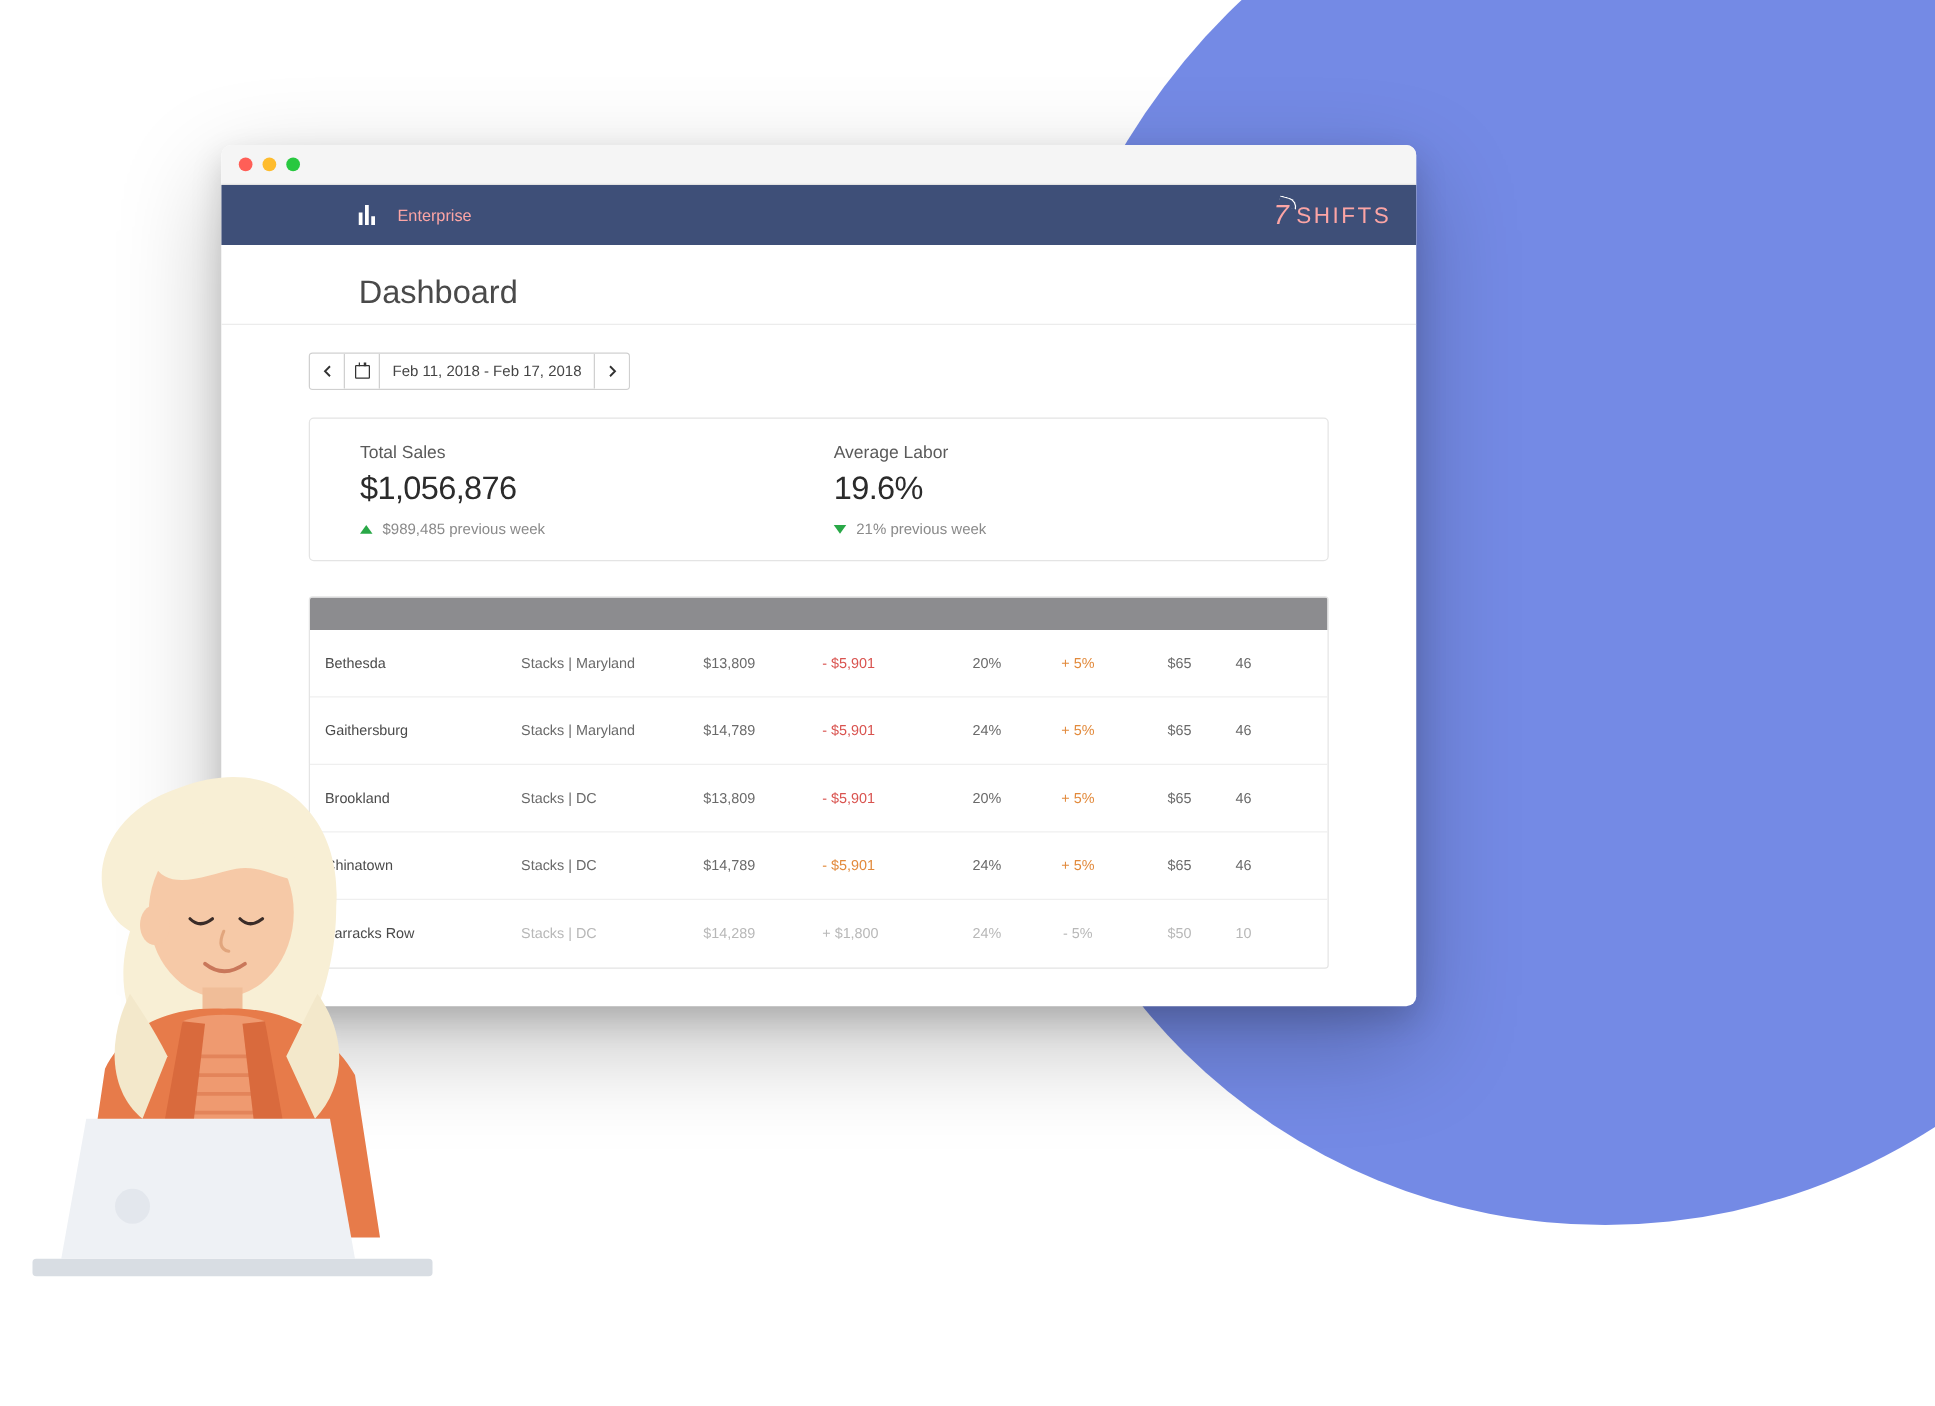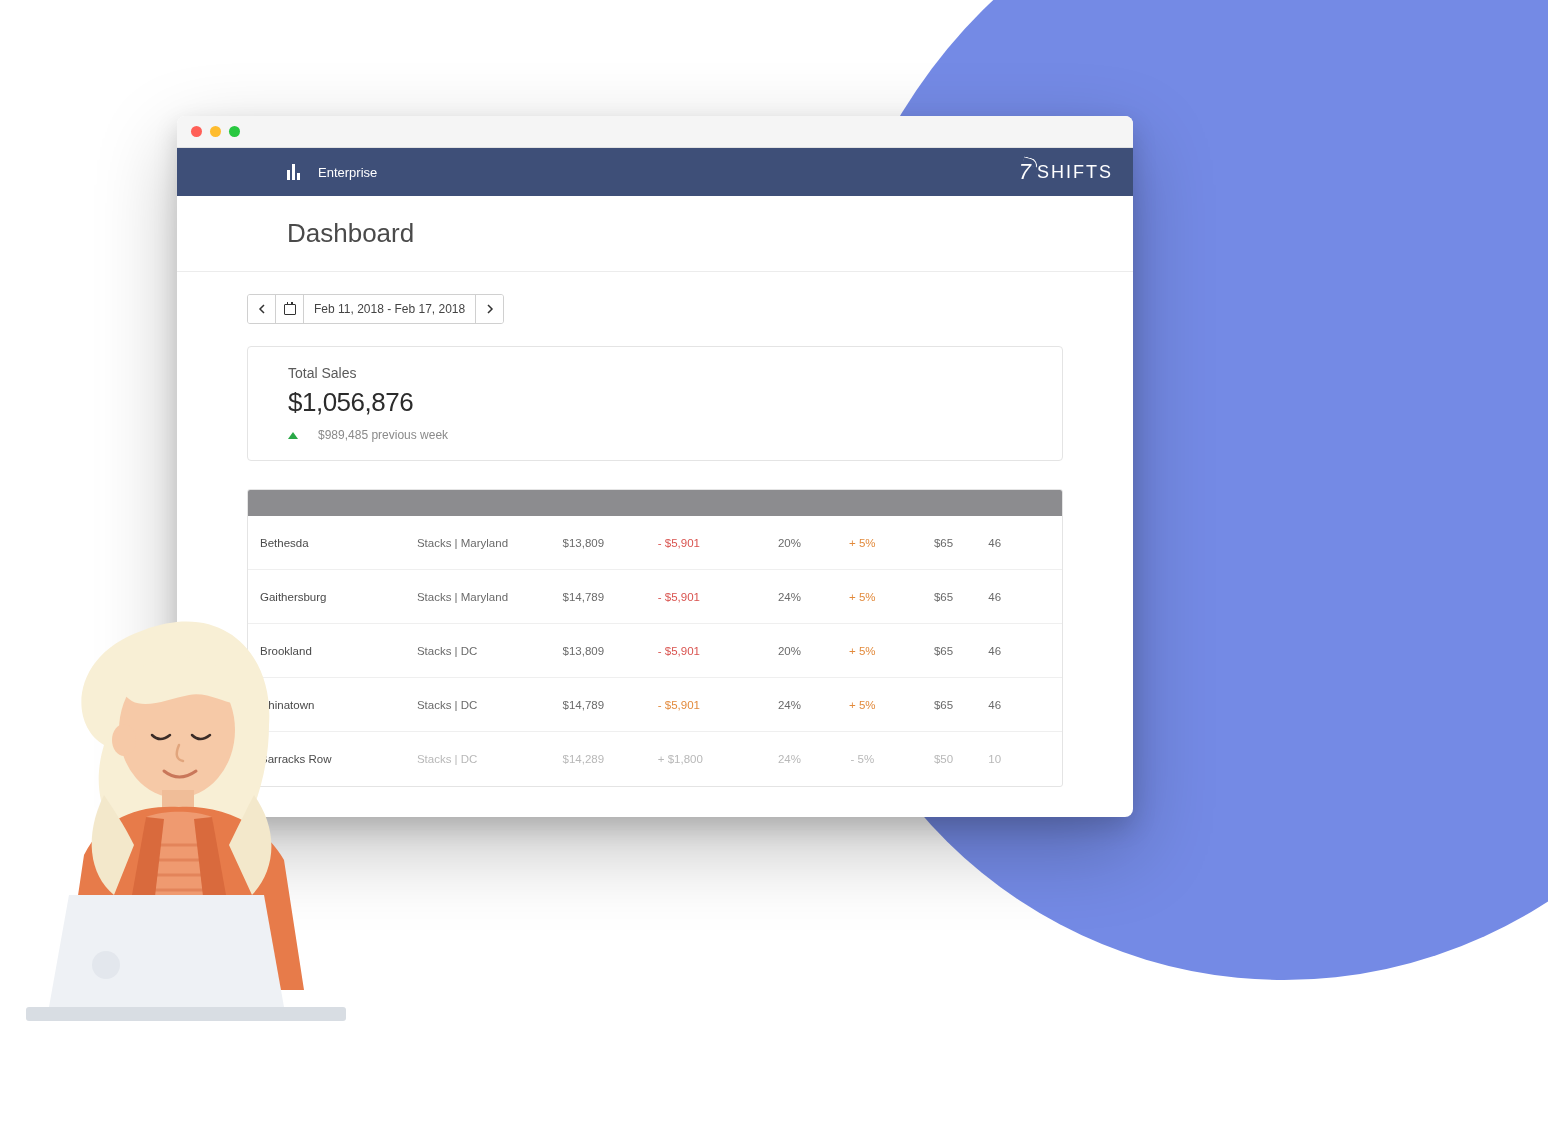--- a/index.html
+++ b/index.html
@@ -40,21 +40,21 @@
     gap: 8px;
   }
   .dot { width: 11px; height: 11px; border-radius: 50%; }
   .dot.red { background: #ff5f57; }
   .dot.yellow { background: #febc2e; }
   .dot.green { background: #28c840; }
 
   .app-header {
     height: 48px;
     background: #3e4f78;
-    color: #ffffff;
+    color: #fca5a5;
     display: flex;
     align-items: center;
     padding: 0 20px 0 110px;
     justify-content: space-between;
   }
   .app-header-left { display: flex; align-items: center; gap: 18px; }
   .bars-icon { display: inline-flex; align-items: flex-end; gap: 2px; height: 16px; }
   .bars-icon span { width: 3px; background: #fff; display: inline-block; }
   .bars-icon span:nth-child(1){ height: 10px; }
   .bars-icon span:nth-child(2){ height: 16px; }
@@ -68,21 +68,21 @@
     top: -1px; left: 4px;
     width: 14px; height: 7px;
     border: 1.5px solid #fff;
     border-bottom: none;
     border-left: none;
     border-radius: 0 14px 0 0;
     transform: rotate(15deg);
   }
 
   .page-title-row {
-    padding: 22px 0 22px 110px;
+    padding: 22px 0 10px 110px;
     border-bottom: 1px solid #ececec;
   }
   .page-title { font-size: 26px; color: #4a4a4a; font-weight: 400; }
 
   .content { padding: 22px 70px 30px 70px; }
 
   
   .date-range {
     display: inline-flex;
     border: 1px solid #d0d0d0;
@@ -143,21 +143,21 @@
     border-radius: 4px;
     padding: 18px 28px;
     margin-bottom: 28px;
   }
   .metric {
     flex: 1;
     padding: 0 12px;
   }
   .metric-label { font-size: 14px; color: #5a5a5a; margin-bottom: 6px; }
   .metric-value { font-size: 26px; color: #2b2b2b; font-weight: 400; letter-spacing: -0.5px; }
-  .metric-prev { margin-top: 10px; font-size: 12px; color: #8a8a8a; display: flex; align-items: center; gap: 20px; }
+  .metric-prev { margin-top: 10px; font-size: 12px; color: #8a8a8a; display: flex; align-items: center; gap: 8px; }
   .tri { width: 0; height: 0; border-left: 5px solid transparent; border-right: 5px solid transparent; }
   .tri.up { border-bottom: 7px solid #29a847; }
   .tri.down { border-top: 7px solid #29a847; }
   .tri.down.red { border-top-color: #e56a3f; }
 
   
   .tbl { border: 1px solid #e4e4e4; border-radius: 3px; overflow: hidden; }
   .tbl-header { height: 26px; background: #8c8c8f; }
   .tbl-row {
     display: grid;
@@ -240,20 +240,28 @@
 
     <div class="metrics">
       <div class="metric">
         <div class="metric-label">Total Sales</div>
         <div class="metric-value">$1,056,876</div>
         <div class="metric-prev">
           <span class="tri up"></span>
           <span>$989,485 previous week</span>
         </div>
       </div>
+      <div class="metric">
+        <div class="metric-label">Average Labor</div>
+        <div class="metric-value">19.6%</div>
+        <div class="metric-prev">
+          <span class="tri down"></span>
+          <span>21% previous week</span>
+        </div>
+      </div>
     </div>
 
     <div class="tbl">
       <div class="tbl-header"></div>
       <div id="tbl-body">
           <div class="tbl-row">
             <div class="loc">Bethesda</div>
             <div class="">Stacks | Maryland</div>
             <div class="">$13,809</div>
             <div class="pos-red">- $5,901</div>

